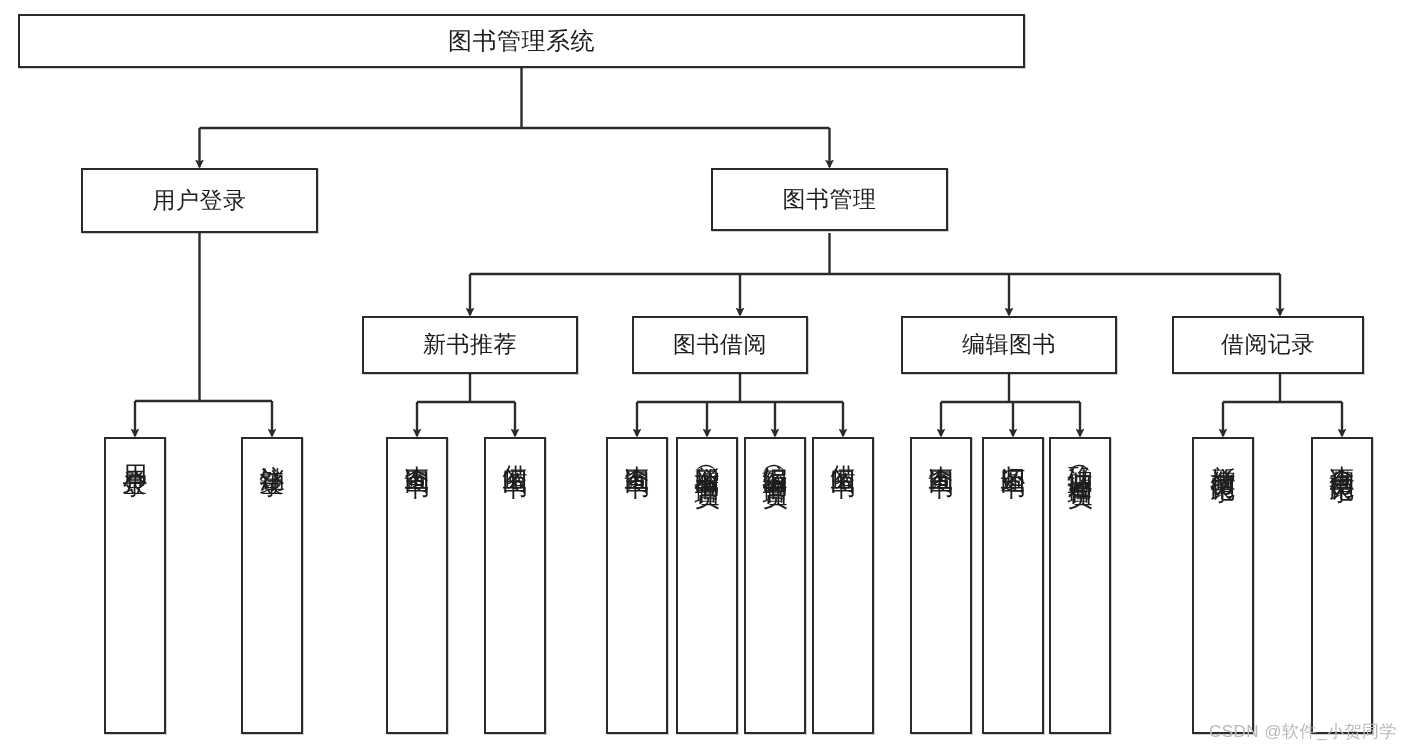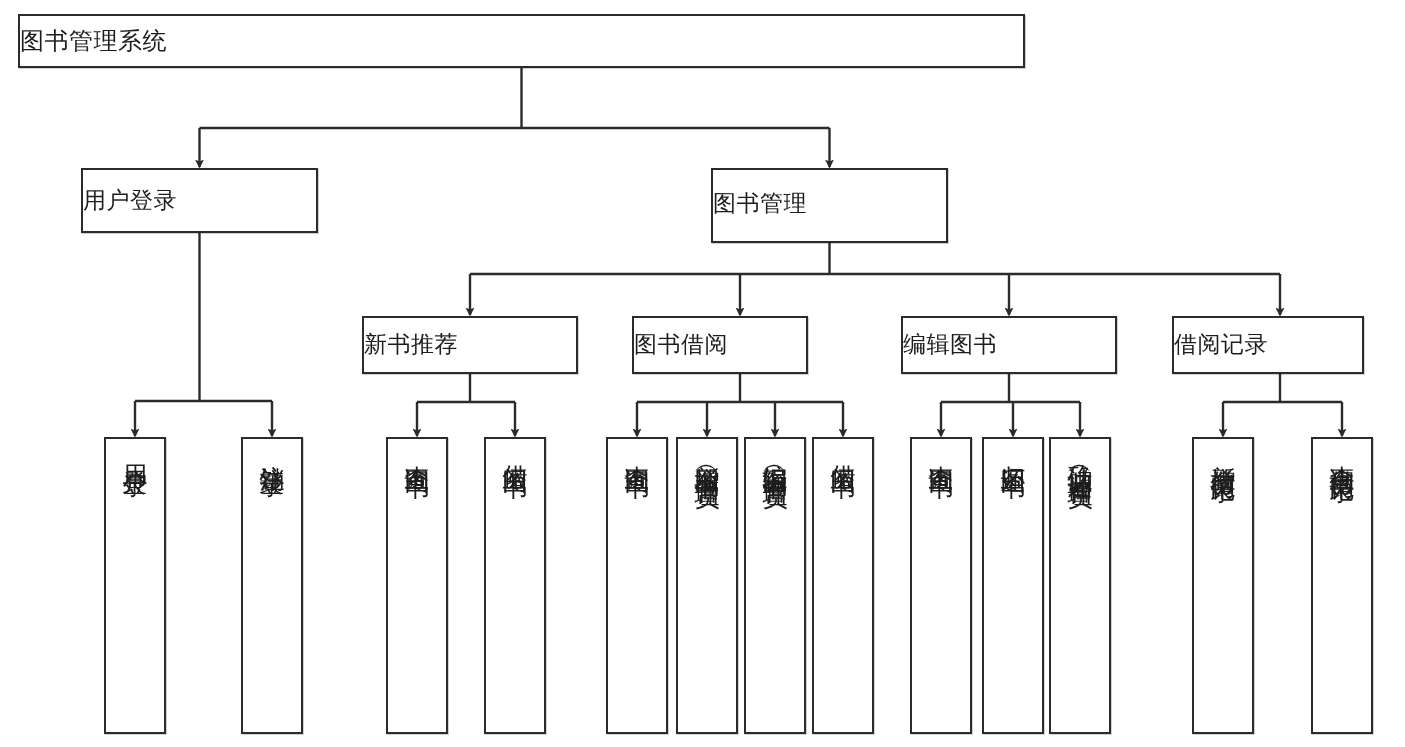--- a/index.html
+++ b/index.html
@@ -28,20 +28,21 @@
     height: 747px;
     pointer-events: none;
   }
   .node {
     position: absolute;
     box-sizing: border-box;
     background: #ffffff;
     border: 2.2px solid #2b2b2b;
     display: flex;
     align-items: center;
+    justify-content: center;
     box-shadow: 1px 1px 0 rgba(0,0,0,0.18);
   }
   .node-label {
     color: #1d1d1d;
     text-align: center;
     line-height: 1.12;
     letter-spacing: 0.5px;
     white-space: pre;
   }
   .node.horizontal .node-label {
@@ -121,21 +122,21 @@
       </g>
   </svg>
 
   <div id="nodes-layer">
       <div class="node horizontal root" style="left: 18px; top: 14px; width: 1007px; height: 54px;">
         <span class="node-label">图书管理系统</span>
       </div>
       <div class="node horizontal" style="left: 81px; top: 168px; width: 237px; height: 65px;">
         <span class="node-label">用户登录</span>
       </div>
-      <div class="node horizontal" style="left: 711px; top: 168px; width: 237px; height: 75px; font-family: Liberation Mono, monospace;">
+      <div class="node horizontal" style="left: 711px; top: 168px; width: 237px; height: 63px;">
         <span class="node-label">图书管理</span>
       </div>
       <div class="node horizontal" style="left: 362px; top: 316px; width: 216px; height: 58px;">
         <span class="node-label">新书推荐</span>
       </div>
       <div class="node horizontal" style="left: 632px; top: 316px; width: 176px; height: 58px;">
         <span class="node-label">图书借阅</span>
       </div>
       <div class="node horizontal" style="left: 901px; top: 316px; width: 216px; height: 58px;">
         <span class="node-label">编辑图书</span>
@@ -177,14 +178,15 @@
         <span class="node-label">确认归还（管理员）</span>
       </div>
       <div class="node vertical" style="left: 1192px; top: 437px; width: 62px; height: 297px;">
         <span class="node-label">新增借阅记录</span>
       </div>
       <div class="node vertical" style="left: 1311px; top: 437px; width: 62px; height: 297px;">
         <span class="node-label">查询借阅记录</span>
       </div>
     </div>
 
+  <div class="watermark">CSDN @软件_小贺同学</div>
 
 </div>
 
 </body></html>

